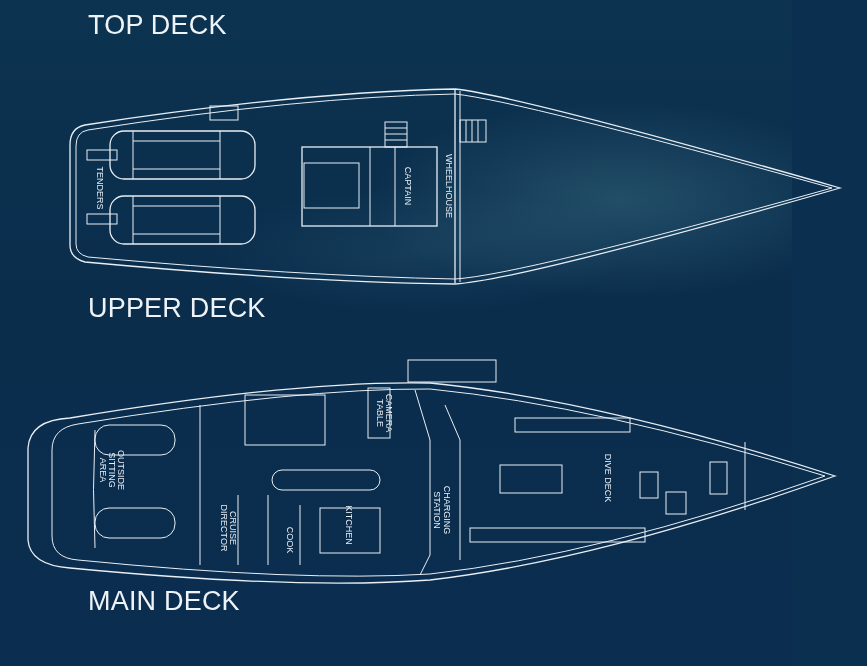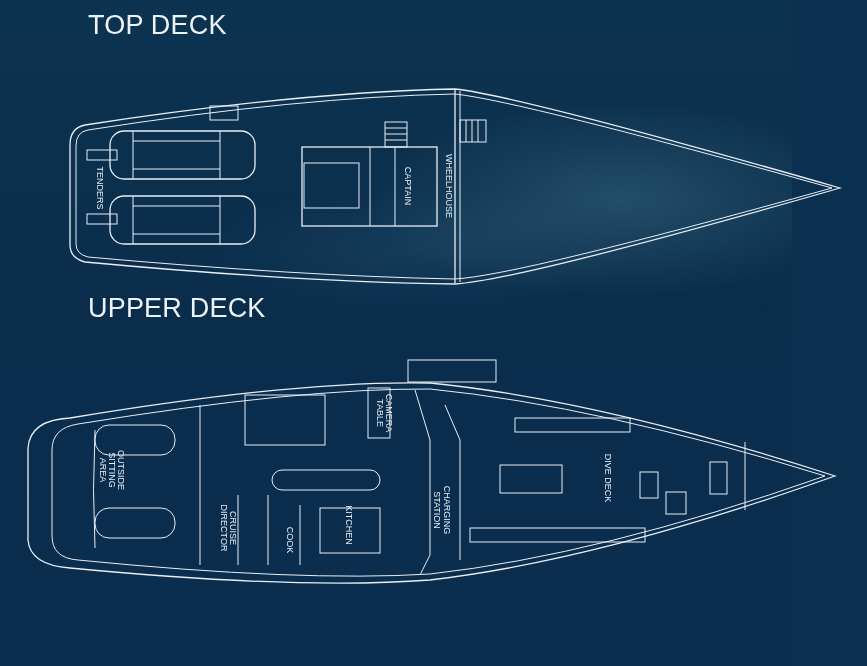--- a/index.html
+++ b/index.html
@@ -15,20 +15,21 @@
   .ln { fill:none; stroke:#e8eef4; stroke-width:1.3; }
   .ln2 { fill:none; stroke:#e8eef4; stroke-width:1; }
   .lbl { fill:#e8eef4; font-family:"Liberation Sans", sans-serif; font-size:9px; }
 </style>
 </head>
 <body>
 
 <div class="canvas">
   <div class="deck-title" style="left:88px;top:10px;">TOP DECK</div>
   <div class="deck-title" style="left:88px;top:293px;text-align:right;">UPPER DECK</div>
+  <div class="deck-title" style="left:88px;top:586px;">MAIN DECK</div>
 
   <svg width="867" height="666" viewBox="0 0 867 666">
 
     <g>
       <path class="ln" d="M85,125 Q70,128 70,145 L70,245 Q70,258 85,262 Q300,282 455,284 Q520,280 840,188 Q520,96 455,89 Q300,92 85,125 Z"></path>
       <path class="ln2" d="M88,130 Q76,132 76,146 L76,244 Q76,254 88,257 Q300,276 455,279 Q520,275 832,188 Q520,101 455,94 Q300,97 88,130 Z"></path>
       <line class="ln" x1="455" y1="90" x2="455" y2="283"></line>
       <line class="ln2" x1="460" y1="91" x2="460" y2="282"></line>
     </g>
 

